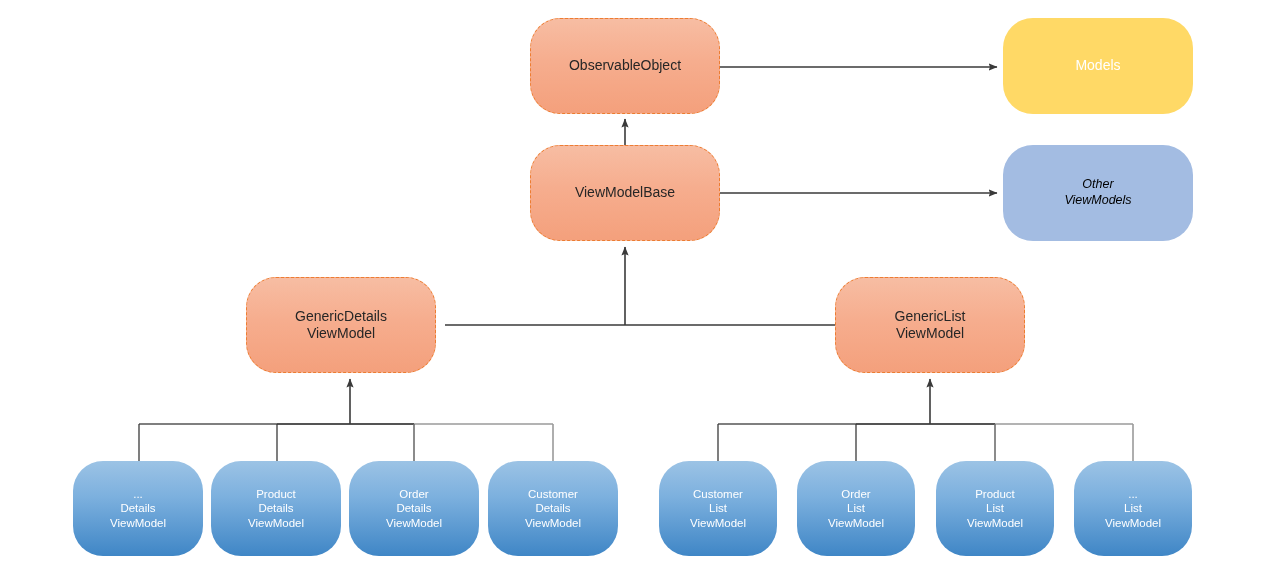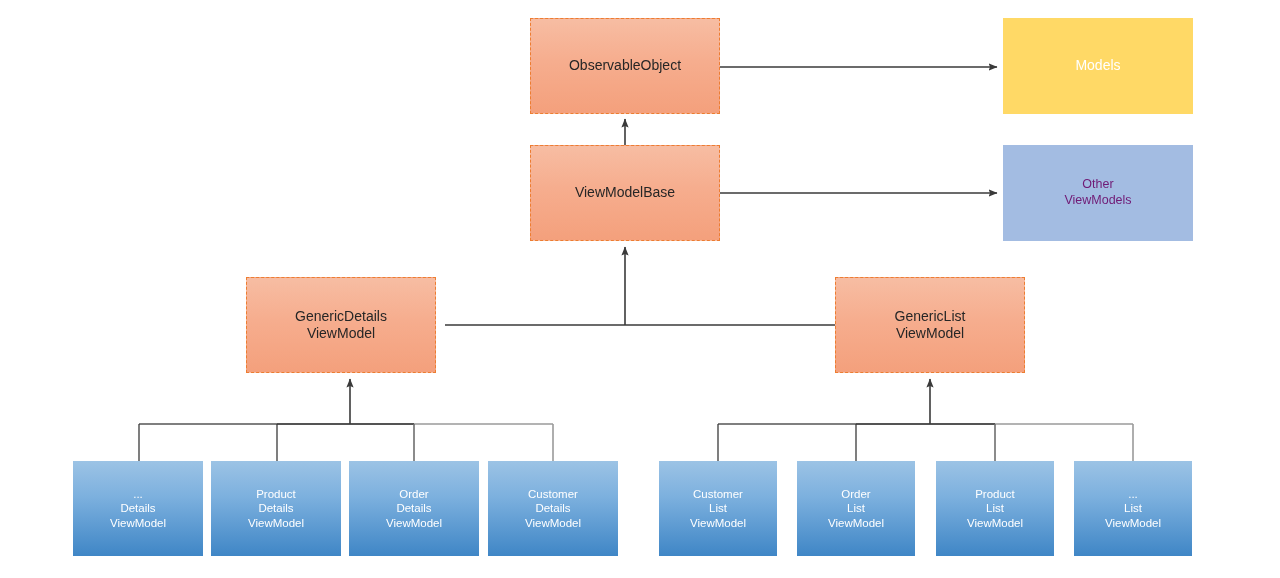--- a/index.html
+++ b/index.html
@@ -29,41 +29,43 @@
   .node {
     position: absolute;
     box-sizing: border-box;
     display: flex;
     align-items: center;
     justify-content: center;
     text-align: center;
     line-height: 1.25;
     white-space: pre-line;
     z-index: 3;
+    border-radius: 30px;
   }
   
   .node.orange {
     background: linear-gradient(to bottom, #f7bda3 0%, #f6ad8e 45%, #f4a07c 100%);
     border: 1.5px dashed #ed7d31;
     color: #262626;
     font-size: 14px;
   }
   
   .node.yellow {
     background: #ffd966;
     border: none;
     color: #ffffff;
     font-size: 14px;
   }
   
   .node.periwinkle {
     background: #a3bce2;
     border: none;
-    color: #701a75;
+    color: #000000;
     font-size: 12.5px;
+    font-style: italic;
   }
   
   .node.blue {
     background: linear-gradient(to bottom, #9cc3e5 0%, #7cb0de 38%, #3f86c6 100%);
     border: none;
     color: #ffffff;
     font-size: 11.5px;
   }
   .node-label {
     display: block;

